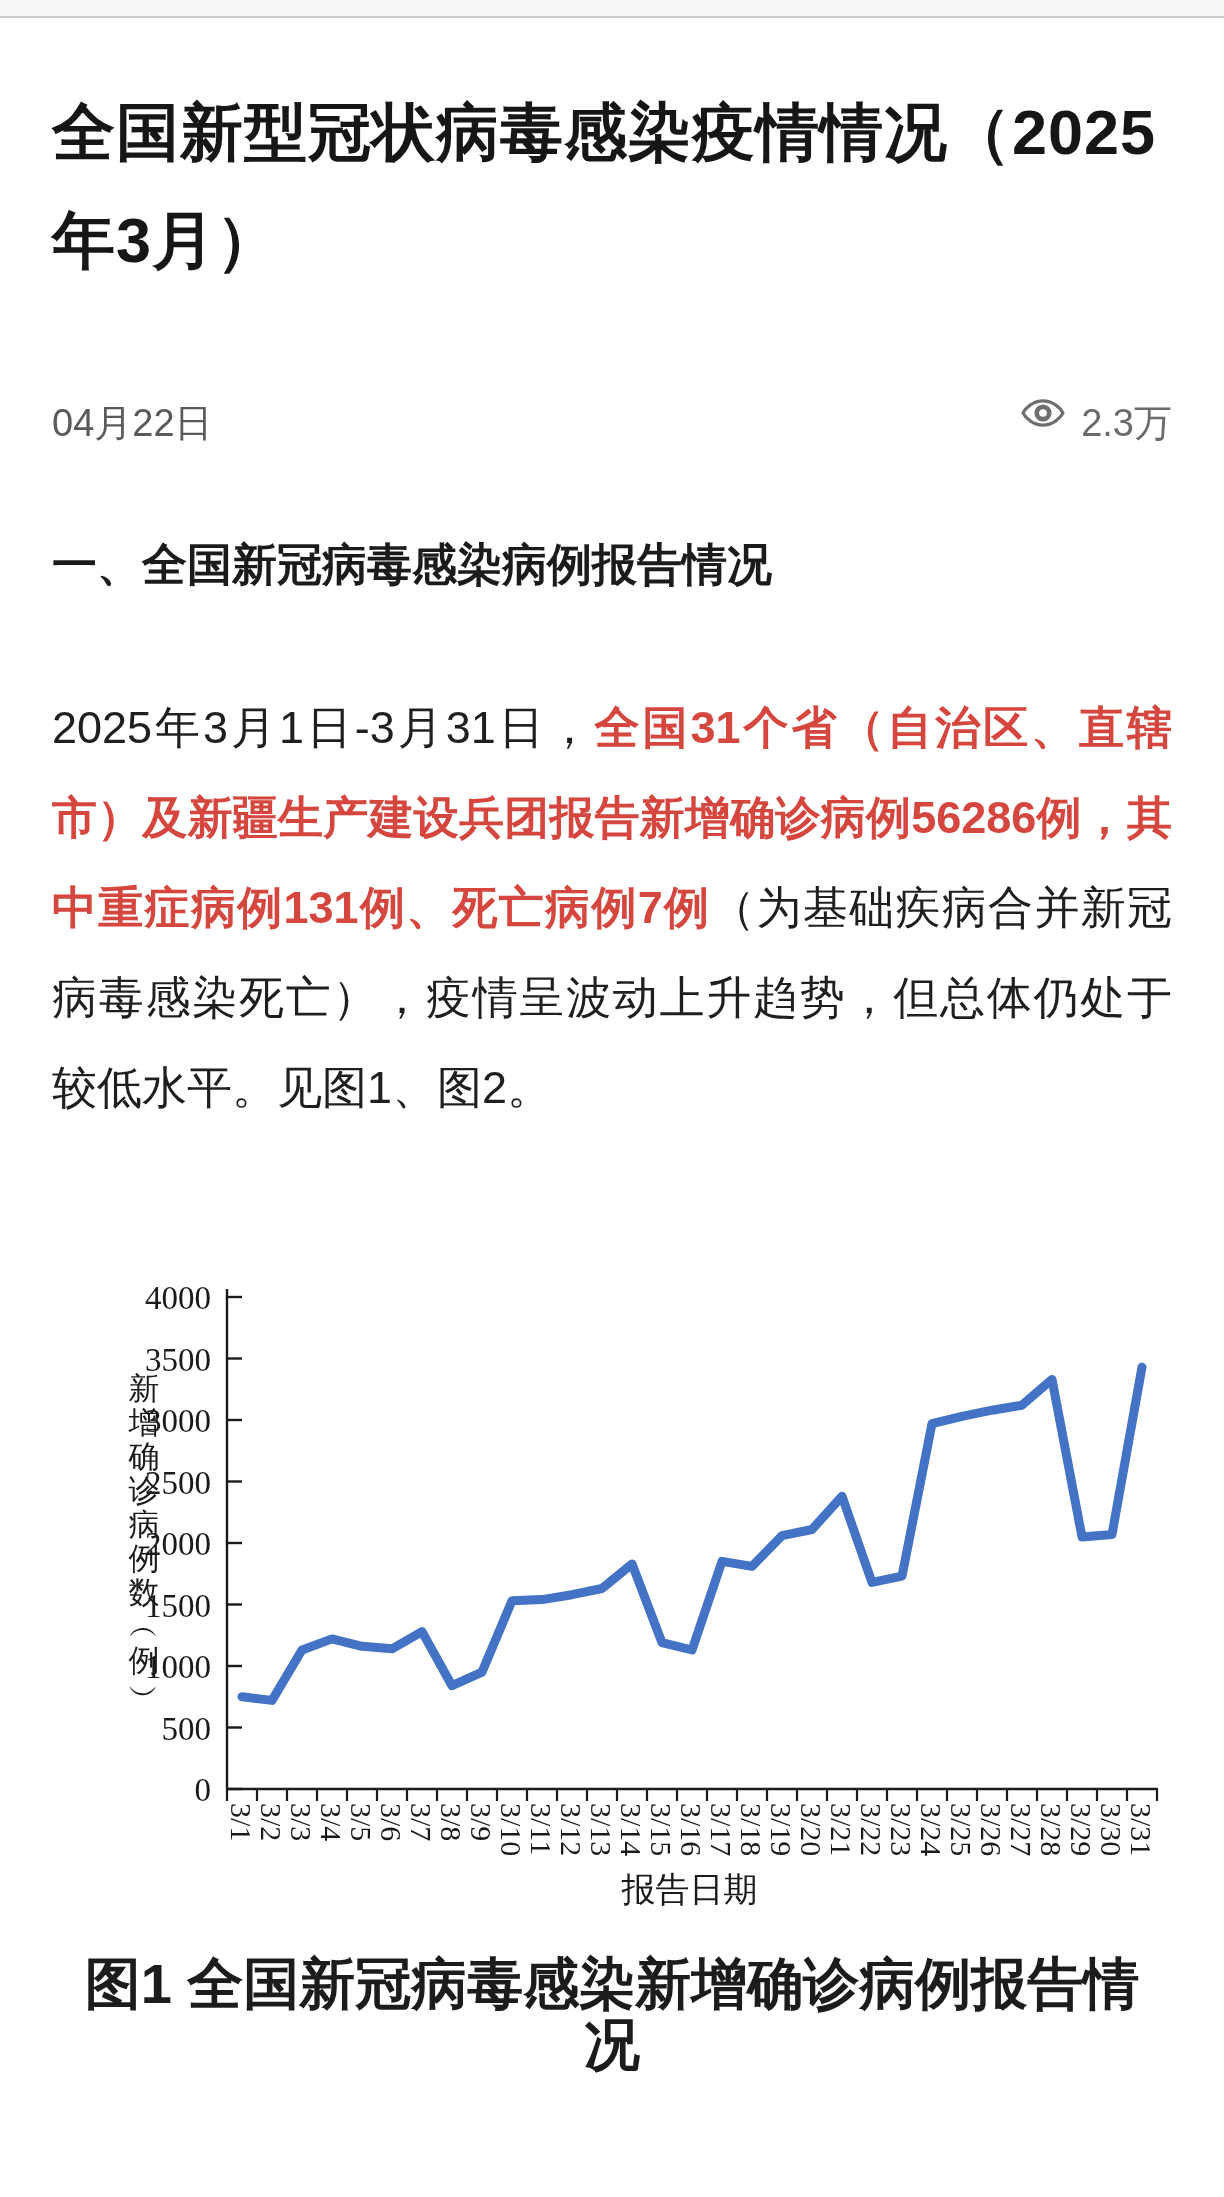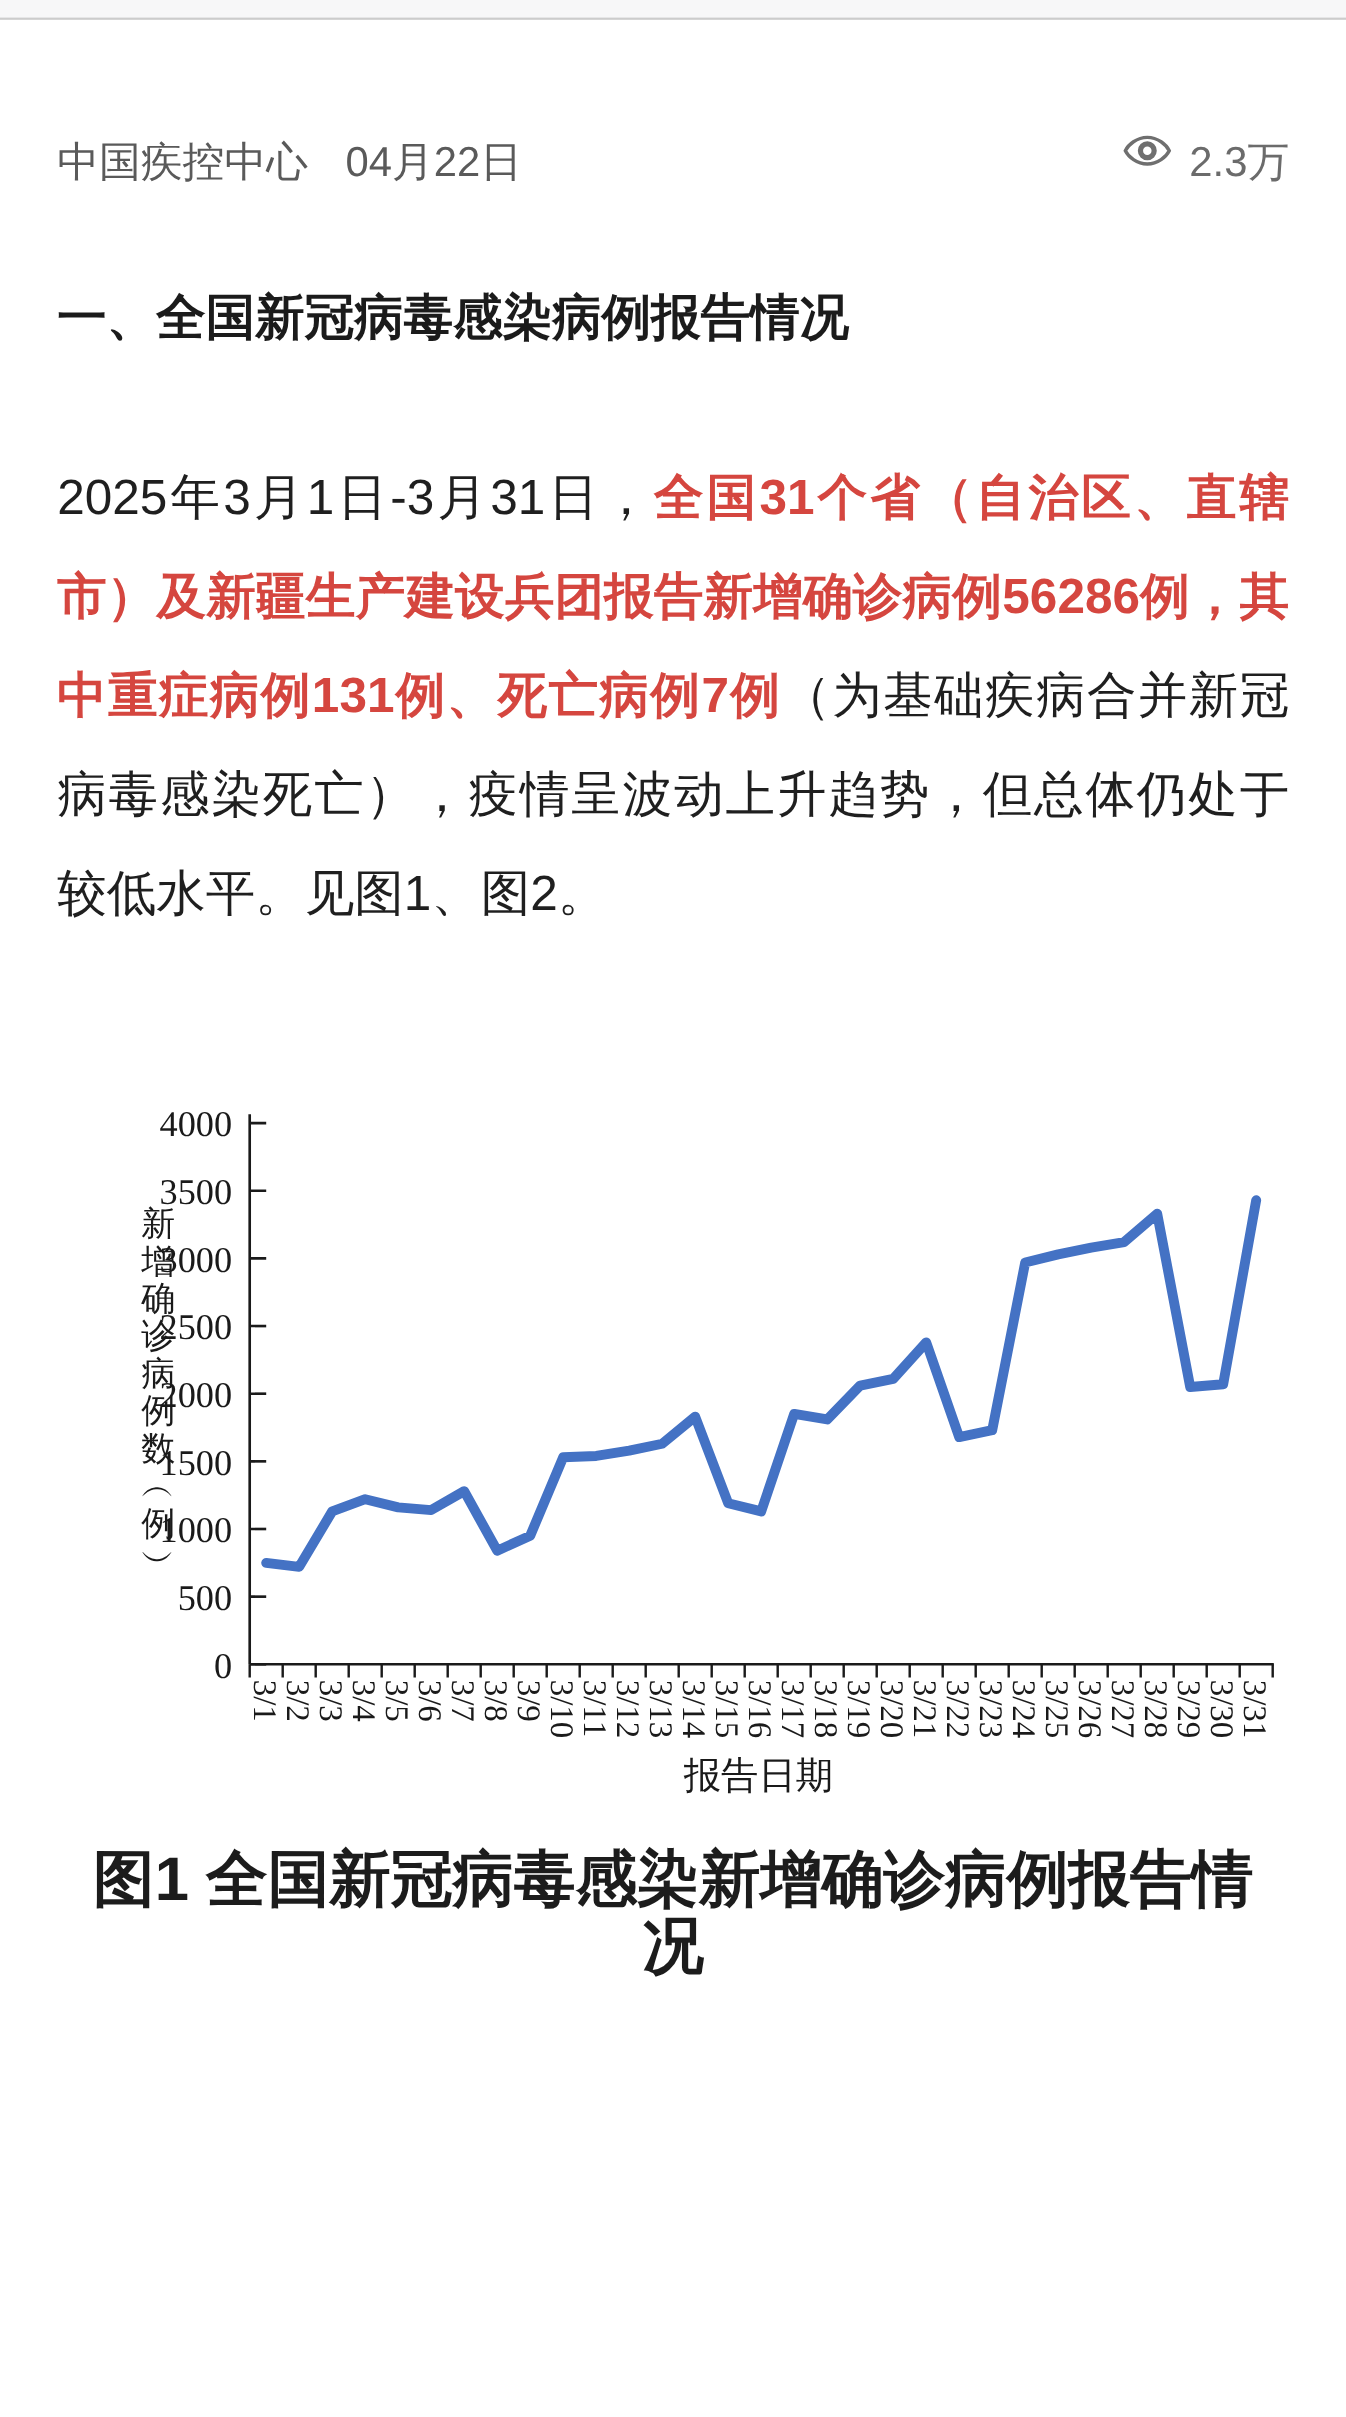--- a/index.html
+++ b/index.html
@@ -25,23 +25,23 @@
              font-size:56px; line-height:61px; font-weight:700; color:#1c1c1c; }
   :root { --red:#d5463f; }
 </style>
 </head>
 <body>
 
 <div class="topbar"></div>
 
 <main class="article">
 
+  <h1 class="title">全国新型冠状病毒感染疫情情况（2025年3月）</h1>
 
   <div class="byline">
-    <span class="src">中国疾控中心</span>
     <span>04月22日</span>
     <span class="views">
       <svg width="44" height="30" viewBox="0 0 24 16">
         <path d="M12 1.4 C6.8 1.4 2.6 5 1.1 8 C2.6 11 6.8 14.6 12 14.6 C17.2 14.6 21.4 11 22.9 8 C21.4 5 17.2 1.4 12 1.4 Z" fill="none" stroke="#6f6f6f" stroke-width="1.7"></path>
         <circle cx="12" cy="8" r="3.4" fill="none" stroke="#6f6f6f" stroke-width="2.6"></circle>
       </svg>
       <span>2.3万</span>
     </span>
   </div>
 

